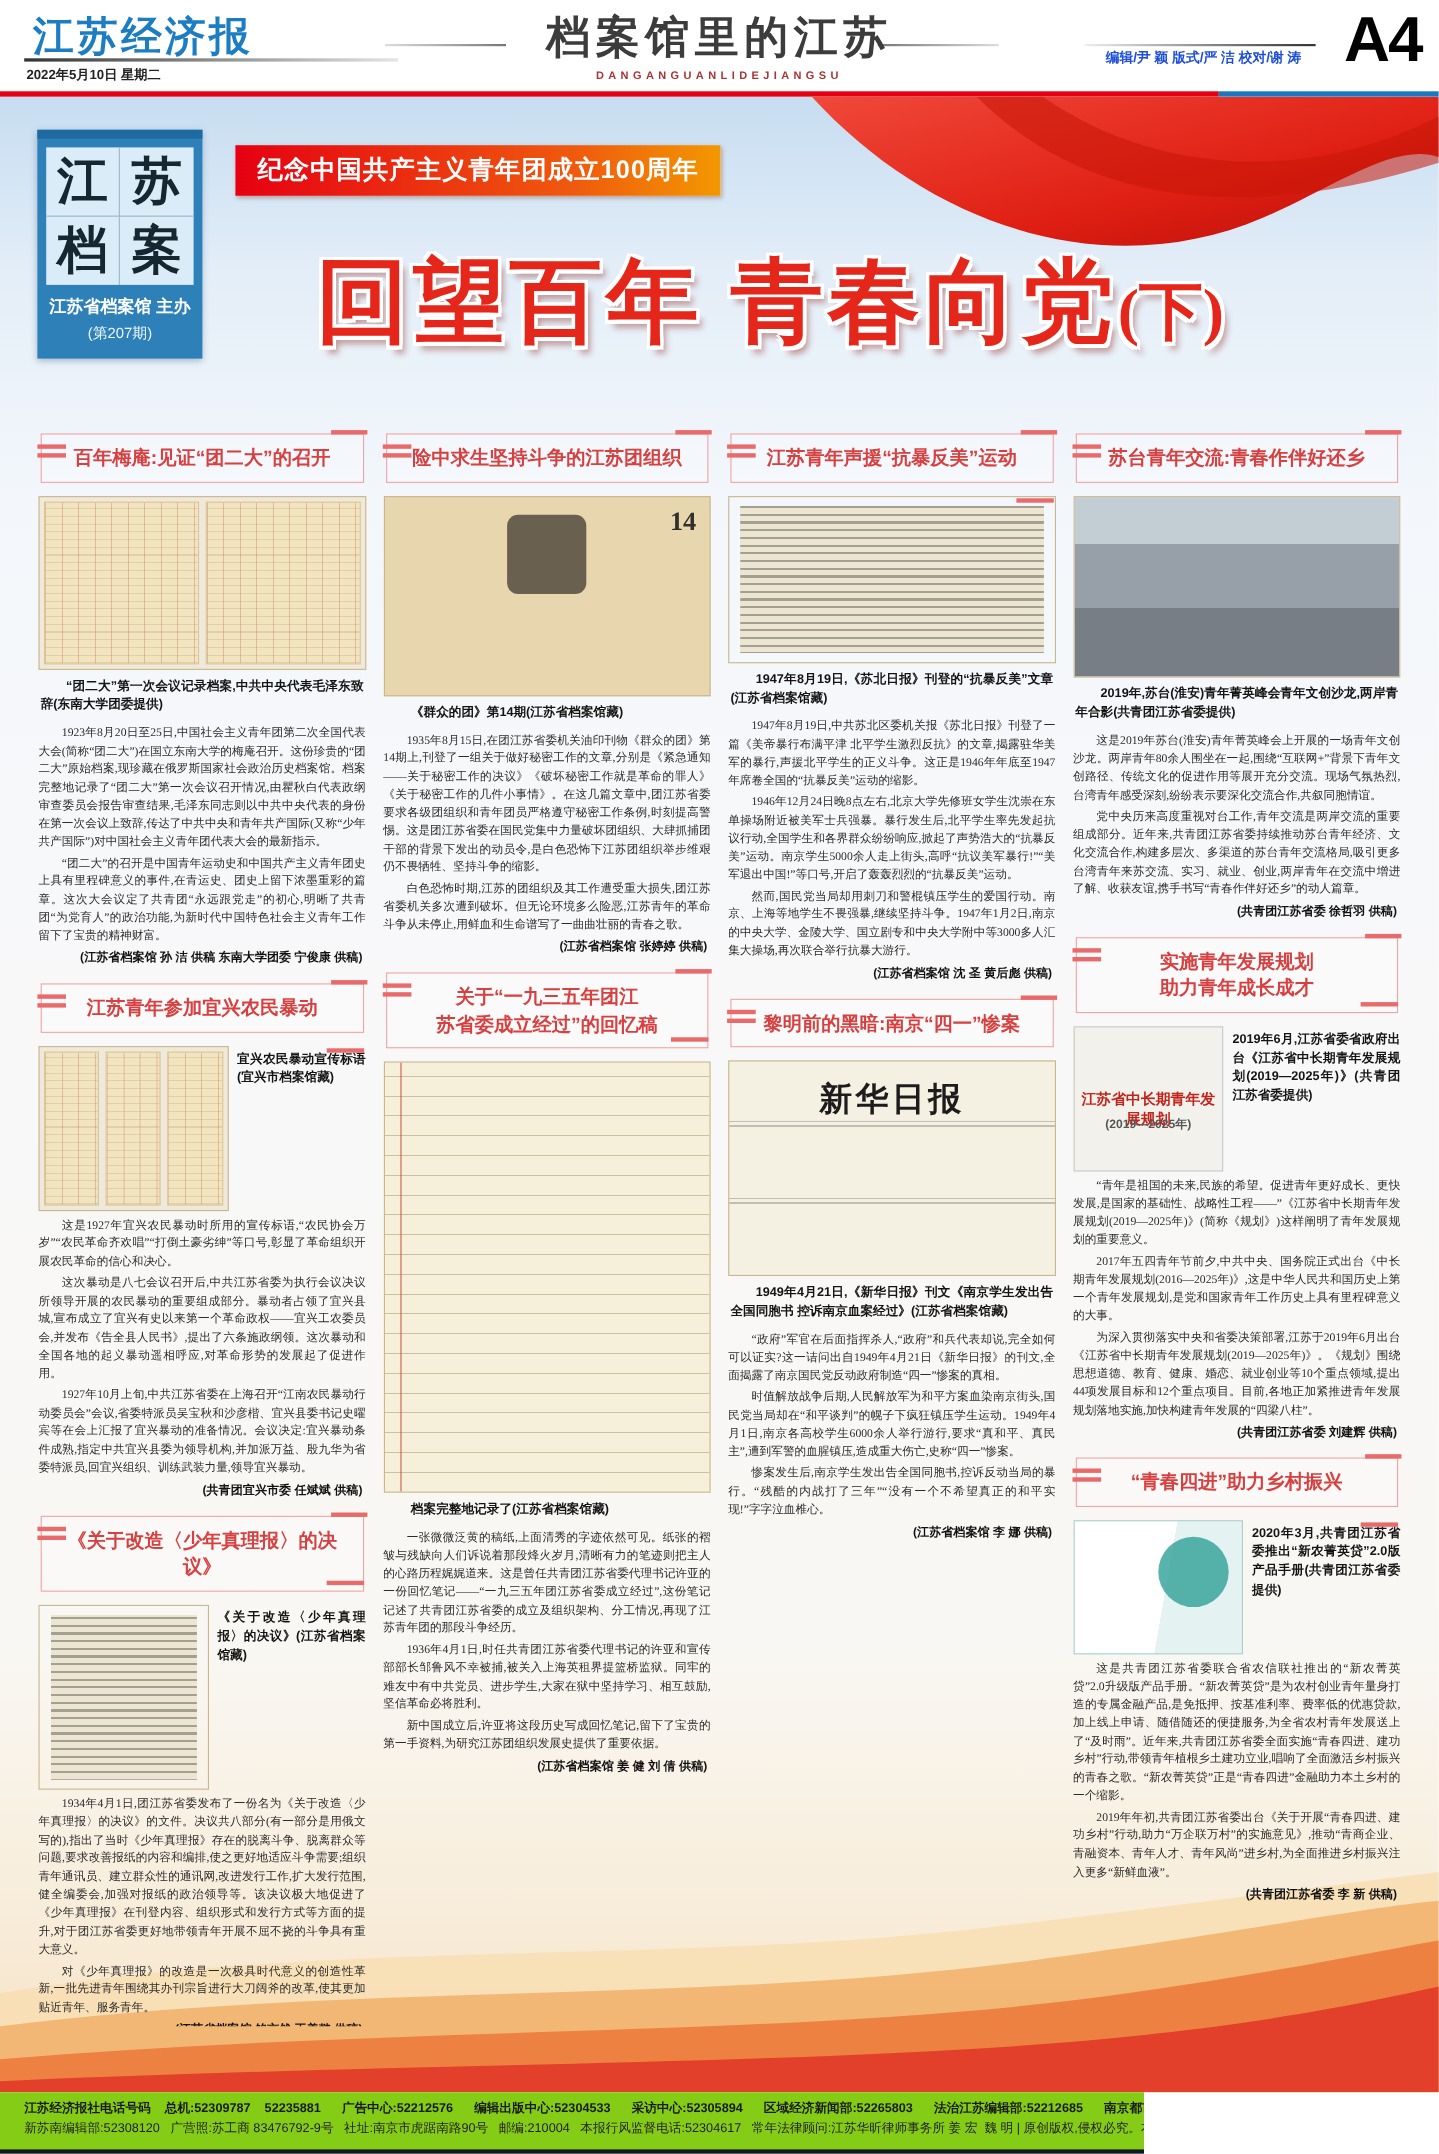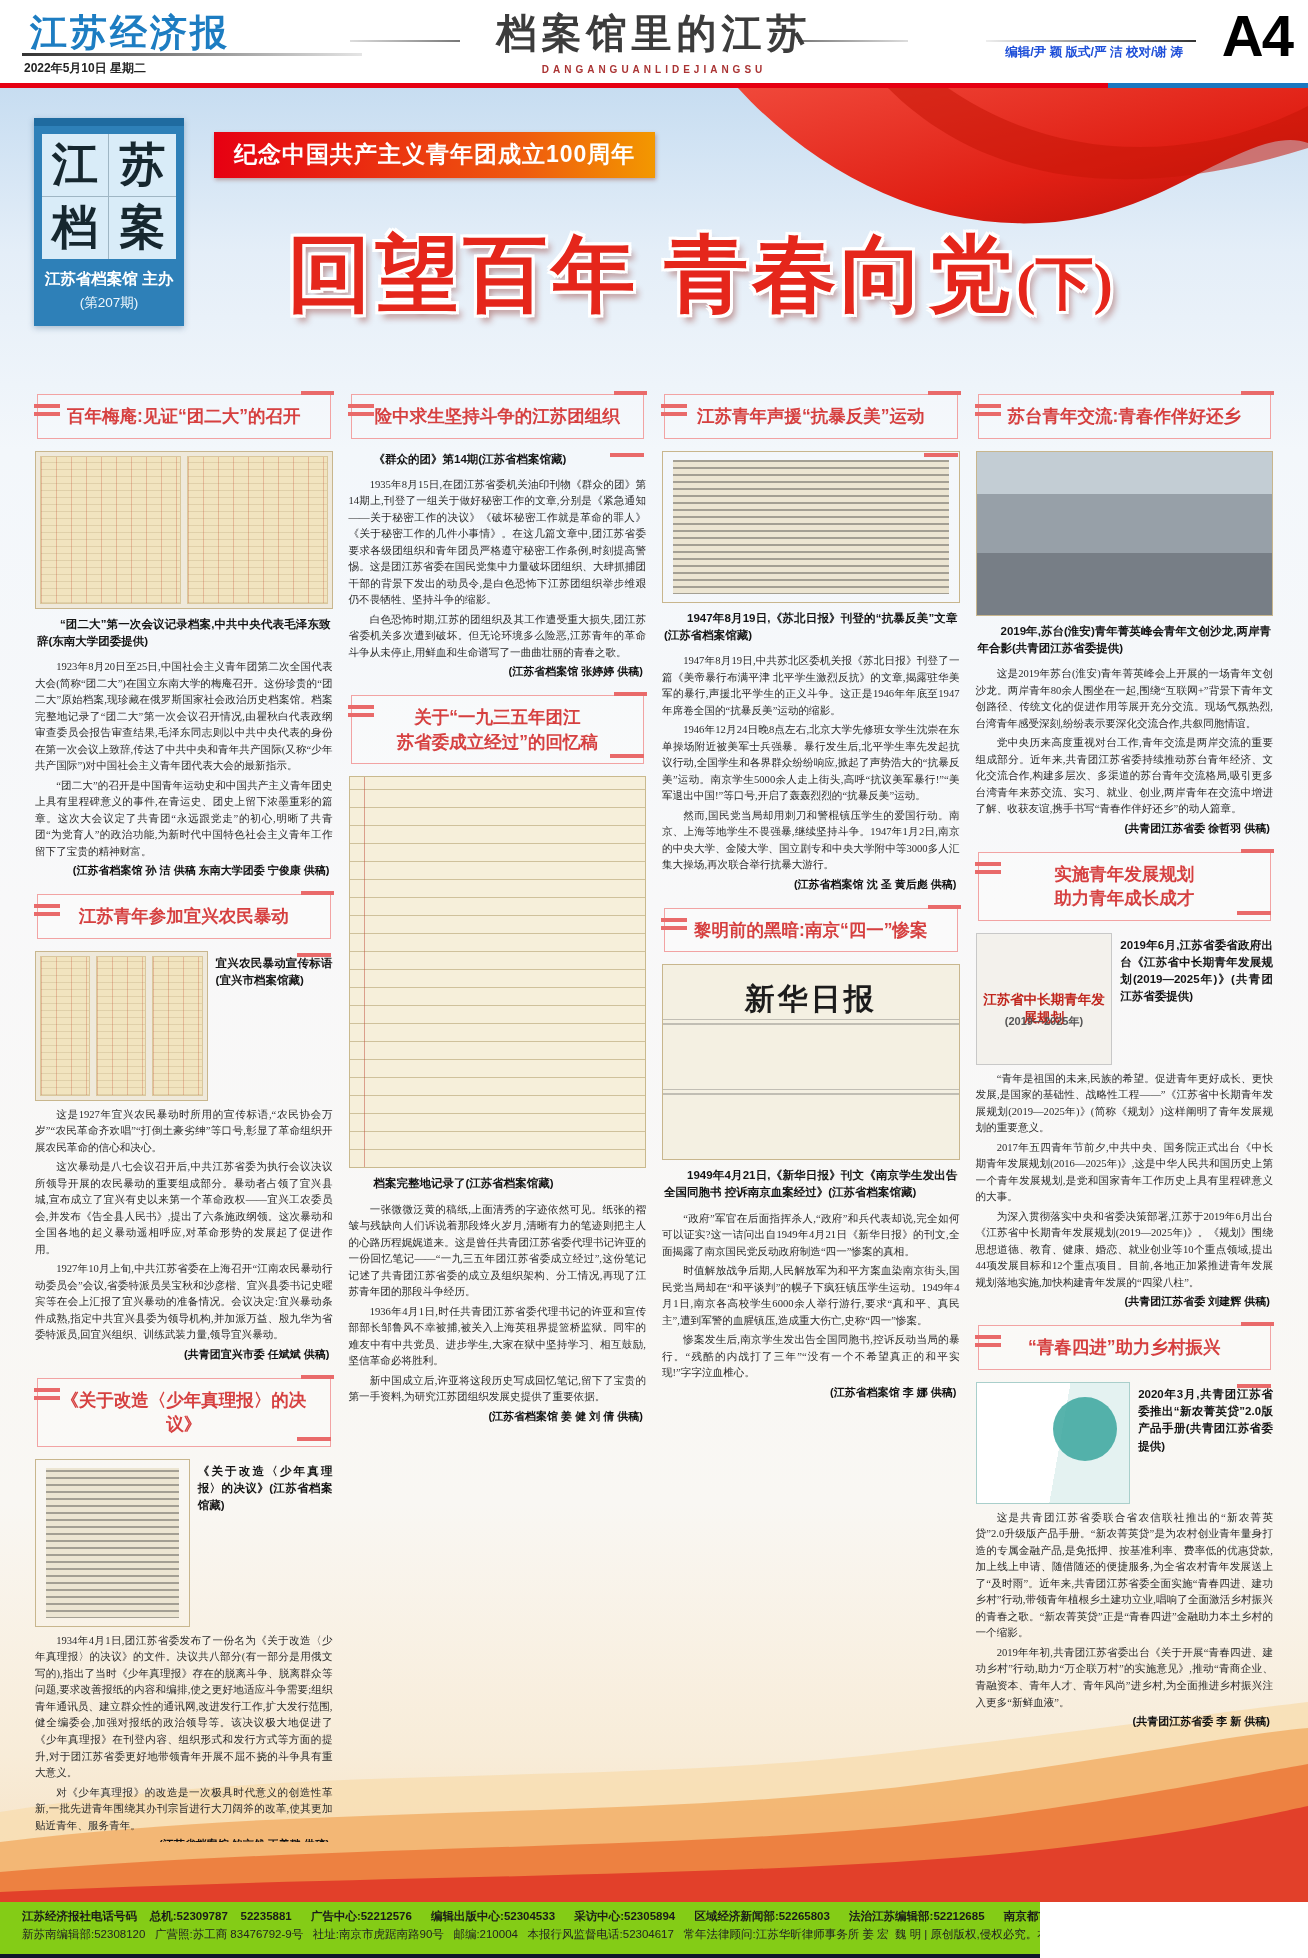--- a/index.html
+++ b/index.html
@@ -219,20 +219,23 @@
           <p class="para">对《少年真理报》的改造是一次极具时代意义的创造性革新,一批先进青年围绕其办刊宗旨进行大刀阔斧的改革,使其更加贴近青年、服务青年。</p>
           <p class="byline">(江苏省档案馆 鲍京然 王美懿 供稿)</p>
         </div>
       </div>
       <div class="col">
         <div class="article">
           <div class="hbox">
             <div class="hline">险中求生坚持斗争的江苏团组织</div>
           </div>
           <div class="figblock">
+            <div class="fig fig-paper" style="height: 182px;">
+              <span class="figbadge">14</span>
+            </div>
             <p class="figcap">《群众的团》第14期(江苏省档案馆藏)</p>
           </div>
           <p class="para">1935年8月15日,在团江苏省委机关油印刊物《群众的团》第14期上,刊登了一组关于做好秘密工作的文章,分别是《紧急通知——关于秘密工作的决议》《破坏秘密工作就是革命的罪人》《关于秘密工作的几件小事情》。在这几篇文章中,团江苏省委要求各级团组织和青年团员严格遵守秘密工作条例,时刻提高警惕。这是团江苏省委在国民党集中力量破坏团组织、大肆抓捕团干部的背景下发出的动员令,是白色恐怖下江苏团组织举步维艰仍不畏牺牲、坚持斗争的缩影。</p>
           <p class="para">白色恐怖时期,江苏的团组织及其工作遭受重大损失,团江苏省委机关多次遭到破坏。但无论环境多么险恶,江苏青年的革命斗争从未停止,用鲜血和生命谱写了一曲曲壮丽的青春之歌。</p>
           <p class="byline">(江苏省档案馆 张婷婷 供稿)</p>
         </div>
         <div class="article">
           <div class="hbox">
             <div class="hline">关于“一九三五年团江</div>
             <div class="hline">苏省委成立经过”的回忆稿</div>

